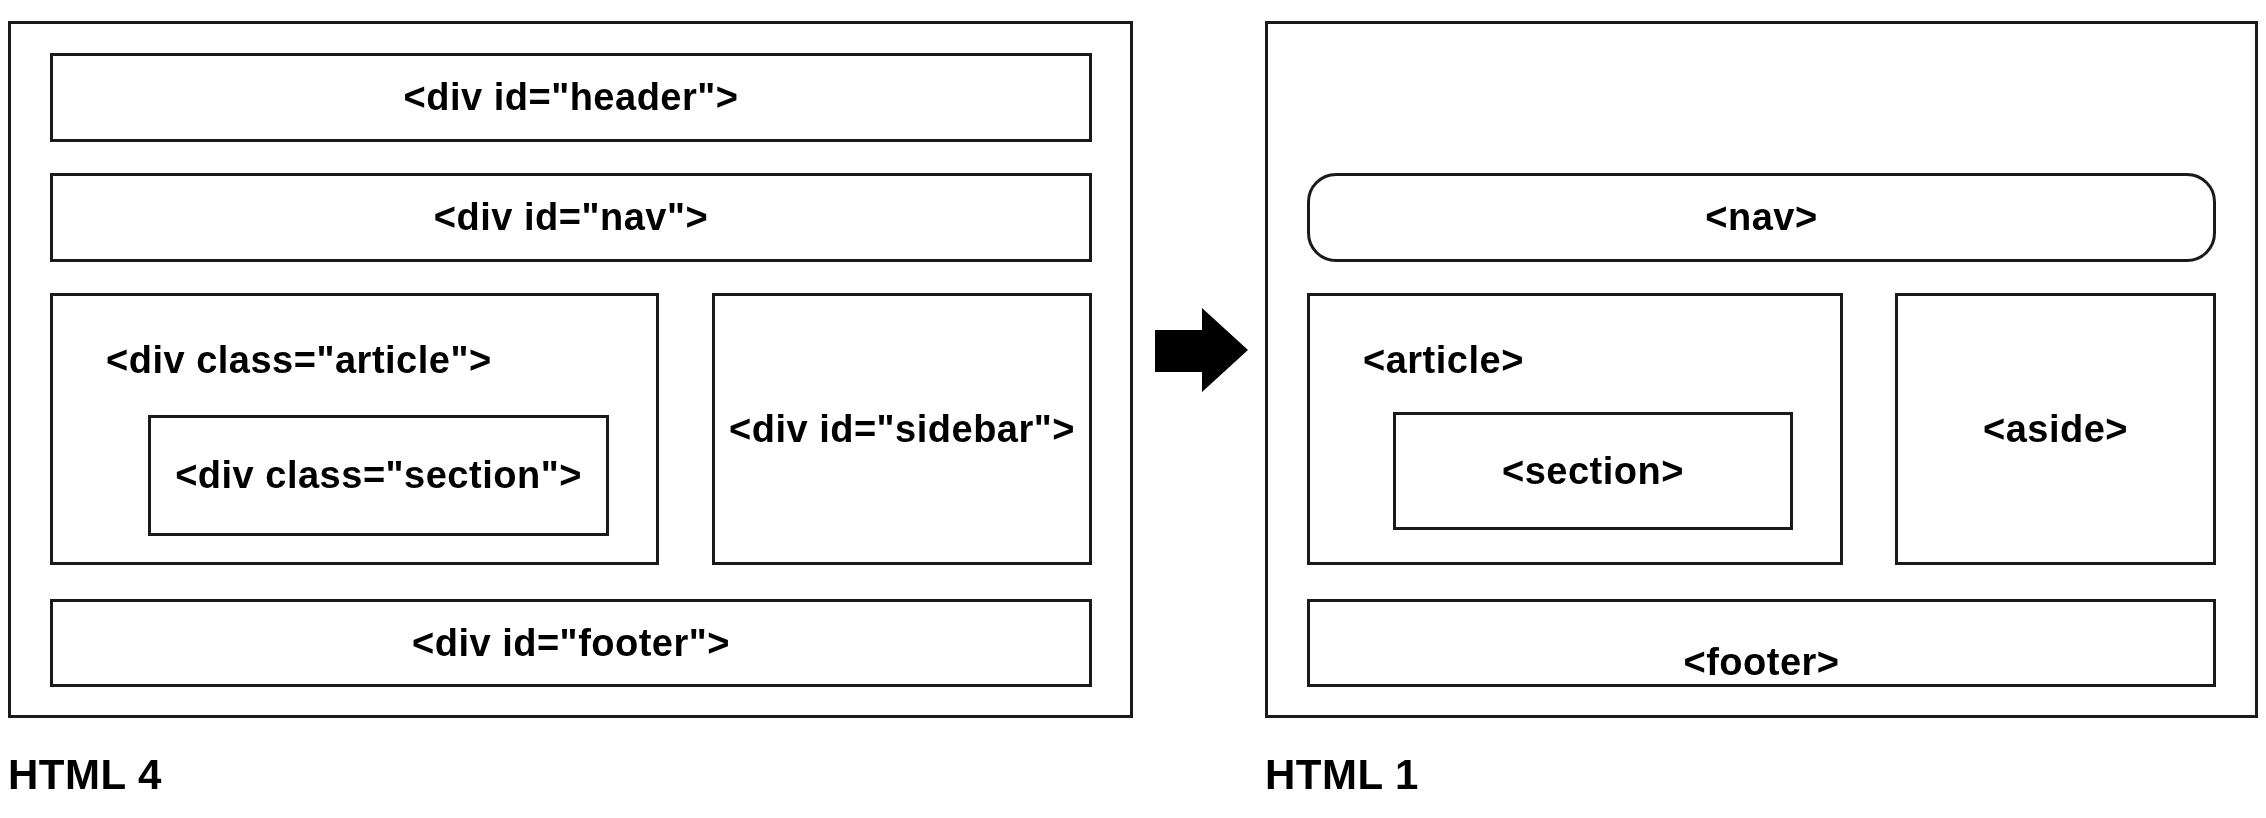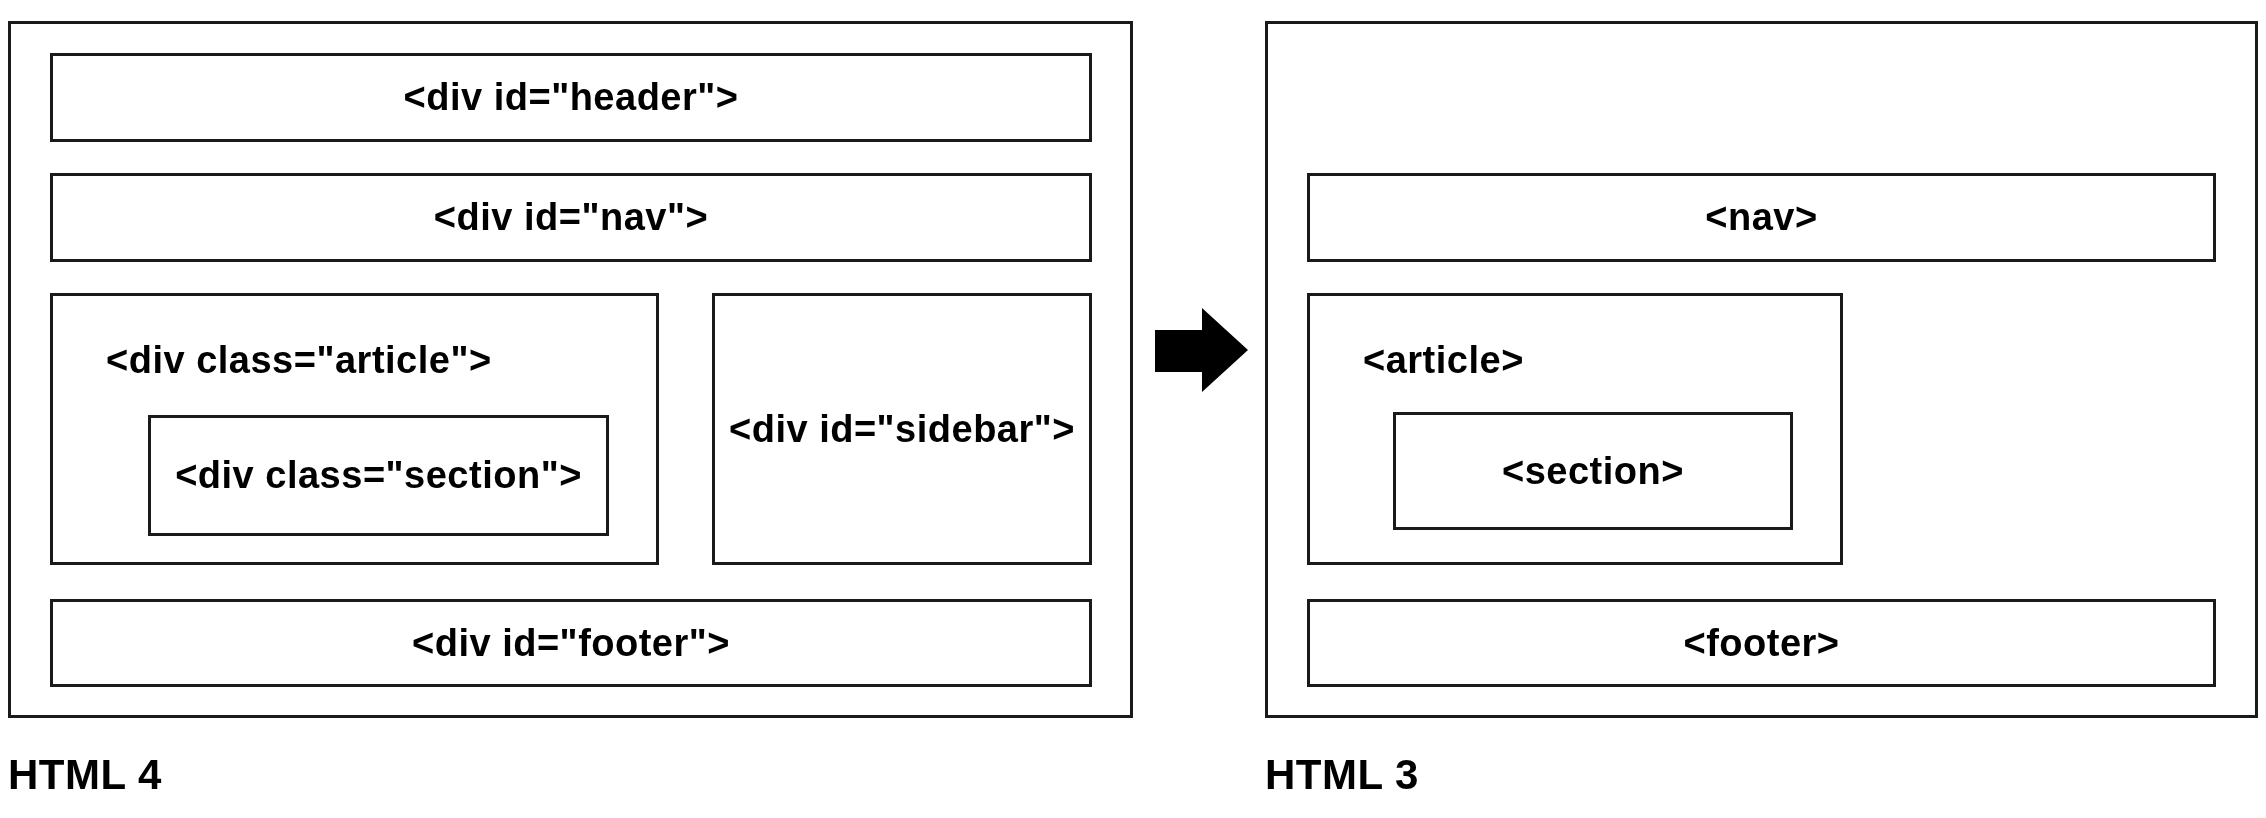--- a/index.html
+++ b/index.html
@@ -54,25 +54,25 @@
   .d4-nav     { left: 50px;   top: 173px; width: 1042px; height: 89px;  }
   .d4-article { left: 50px;   top: 293px; width: 609px;  height: 272px; }
   .d4-section { left: 148px;  top: 415px; width: 461px;  height: 121px; }
   .d4-side    { left: 712px;  top: 293px; width: 380px;  height: 272px; }
   .d4-footer  { left: 50px;   top: 599px; width: 1042px; height: 88px;  }
   .d4-caption { left: 8px;    top: 751px; width: 1125px; }
 
   
   .d5-outer   { left: 1265px; top: 21px;  width: 993px;  height: 697px; }
   .d5-header  { left: 1307px; top: 53px;  width: 909px;  height: 89px;  }
-  .d5-nav     { left: 1307px; top: 173px; width: 909px;  height: 89px;  }
+  .d5-nav     { left: 1307px; top: 173px; width: 909px;  height: 89px; border-radius: 29px;  }
   .d5-article { left: 1307px; top: 293px; width: 536px;  height: 272px; }
   .d5-section { left: 1393px; top: 412px; width: 400px;  height: 118px; }
   .d5-side    { left: 1895px; top: 293px; width: 321px;  height: 272px; }
-  .d5-footer  { left: 1307px; top: 599px; width: 909px;  height: 88px;  }
+  .d5-footer  { left: 1307px; top: 599px; width: 909px;  height: 88px; align-items: flex-end;  }
   .d5-caption { left: 1265px; top: 751px; width: 993px; }
 </style>
 </head>
 <body>
 
 <div class="canvas">
 
   <div class="box d4-outer"></div>
 
   <div class="box center d4-header">
@@ -115,20 +115,23 @@
   </div>
 
   <div class="box d5-article">
     <span class="label article-label">&lt;article&gt;</span>
   </div>
 
   <div class="box center d5-section">
     <span class="label">&lt;section&gt;</span>
   </div>
 
+  <div class="box center d5-side">
+    <span class="label">&lt;aside&gt;</span>
+  </div>
 
   <div class="box center d5-footer">
     <span class="label">&lt;footer&gt;</span>
   </div>
 
-  <div class="caption d5-caption">HTML 3</div>
+  <div class="caption d5-caption">HTML 1</div>
 
 </div>
 
 </body></html>

